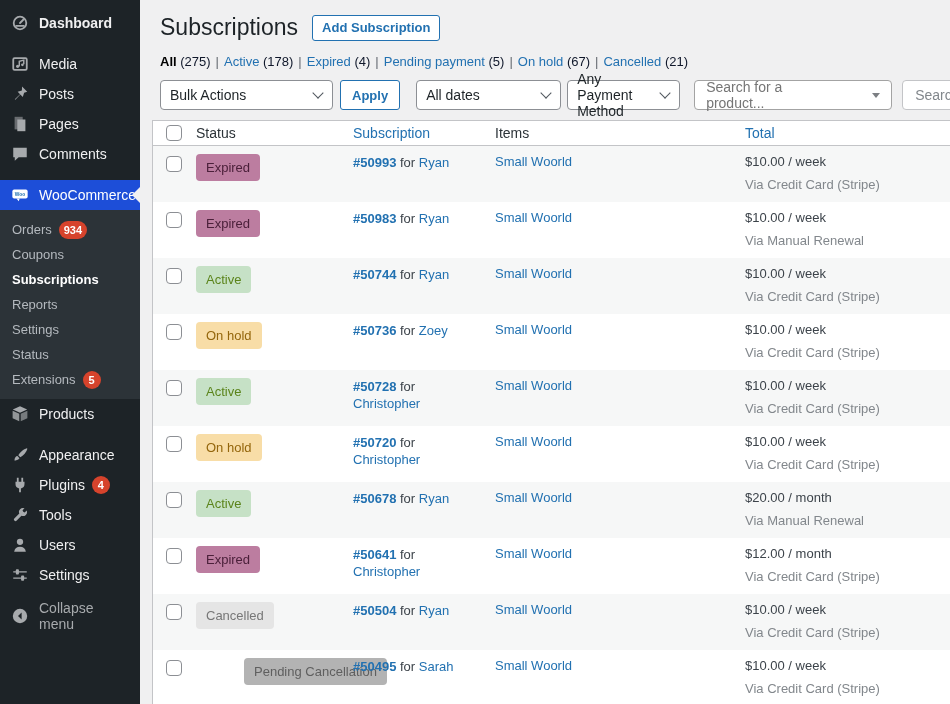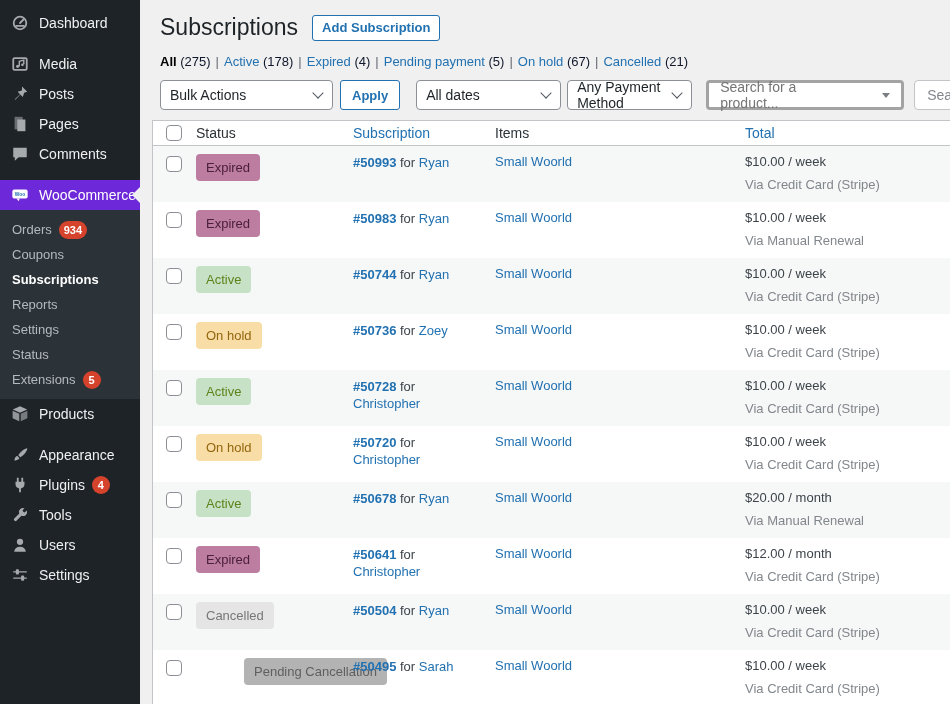--- a/index.html
+++ b/index.html
@@ -2,24 +2,24 @@
 <html><head>
 <meta charset="utf-8">
 <style>
   * { margin:0; padding:0; box-sizing:border-box; }
   html,body { width:950px; height:704px; overflow:hidden; }
   body { font-family:"Liberation Sans", sans-serif; background:#f0f0f1; position:relative; }
 
   
   .sidebar { position:absolute; left:0; top:0; width:140px; height:704px; background:#1d2327; color:#f0f0f1; z-index:2; }
   .menu-item { display:flex; align-items:center; height:30px; padding:0 8px 0 10px; font-size:14px; color:#f0f0f1; cursor:pointer; position:relative; }
-  .menu-item:first-child { margin-top:8px; }
+  .menu-item:first-child { margin-top:8px;font-weight:bold; }
   .menu-icon { width:20px; height:20px; margin-right:9px; color:#a7aaad; flex:0 0 20px; display:flex; align-items:center; justify-content:center; }
   .menu-icon svg { width:18px; height:18px; display:block; }
-  .menu-item.active { background:#6d28d9; color:#fff; }
+  .menu-item.active { background:#1d4ed8; color:#fff; }
   .menu-item.active .menu-icon { color:#fff; }
   .menu-item.active::after { content:""; position:absolute; right:0; top:50%; margin-top:-8px; border-top:8px solid transparent; border-bottom:8px solid transparent; border-right:8px solid #f0f0f1; }
   .menu-item.muted { color:#a7aaad; }
   .menu-gap { height:11px; }
   .submenu { background:#2c3338; padding:7px 0 7px 0; }
   .submenu-item { height:25px; line-height:25px; padding-left:12px; font-size:13px; color:#b4b9be; cursor:pointer; display:flex; align-items:center; }
   .submenu-item.current { color:#fff; font-weight:bold; }
   .count-badge { display:inline-block; margin-left:7px; background:#d6432c; color:#fff; font-size:11px; font-weight:bold; line-height:18px; min-width:18px; text-align:center; padding:0 5px; border-radius:10px; }
 
   
@@ -34,22 +34,22 @@
   .view.current .view-label { color:#000; font-weight:bold; }
   .view .view-count { color:#0f172a; }
   .view-sep { color:#646970; margin:0 5px; }
 
   .controls { display:flex; align-items:center; margin-top:11px; padding-left:20px; }
   .wp-select { height:30px; background:#fff; border:1px solid #8c8f94; border-radius:4px; display:flex; align-items:center; justify-content:space-between; padding:0 10px 0 9px; font-size:14px; color:#1d2327; cursor:pointer; flex:0 0 auto; }
   .chev { width:8px; height:8px; border-right:1.7px solid #50575e; border-bottom:1.7px solid #50575e; transform:rotate(45deg); margin:-4px 0 0 10px; flex:0 0 auto; }
   .bulk { width:173px; margin-right:7px; }
   .apply-btn { height:30px; padding:0 11px; margin-right:16px; flex:0 0 auto; }
   .dates { width:145px; margin-right:6px; }
-  .payment { width:125px; margin-right:14px; }
-  .s2 { height:30px; width:198px; background:#fff; border:3px solid #a3a3a3; border-radius:4px; display:flex; align-items:center; justify-content:space-between; padding:0 11px; font-size:14px; color:#757575; cursor:pointer; margin-right:10px; flex:0 0 auto;gap:25px; }
+  .payment { width:113px; margin-right:14px; }
+  .s2 { height:30px; width:198px; background:#fff; border:1px solid #a3a3a3; border-radius:4px; display:flex; align-items:center; justify-content:space-between; padding:0 11px; font-size:14px; color:#757575; cursor:pointer; margin-right:10px; flex:0 0 auto;gap:25px; }
   .tri { width:0; height:0; border-left:4px solid transparent; border-right:4px solid transparent; border-top:5px solid #7c7f83; flex:0 0 auto; margin-left:8px; }
   .search-btn { height:30px; background:#fff; border:1px solid #c3c4c7; border-radius:4px; color:#82878c; font-size:14px; font-family:inherit; padding:0 12px; white-space:nowrap; cursor:pointer; flex:0 0 auto; }
 
   
   .table { margin:10px 0 0 12px; width:810px; background:#fff; border:1px solid #c3c4c7; }
   .thead, .trow { display:grid; grid-template-columns:33px 157px 142px 250px 1fr; }
   .thead { height:25px; border-bottom:1px solid #c3c4c7; background:#fff; }
   .hcell { font-size:14px; color:#2c3338; line-height:24px; padding:0 10px; overflow:hidden; white-space:nowrap; }
   .hcell.sortable { color:#2271b1; cursor:pointer; }
   .cb { display:inline-block; width:16px; height:16px; background:#fff; border:1px solid #8c8f94; border-radius:4px; cursor:pointer; }
@@ -210,20 +210,29 @@
         <span class="menu-icon">
           <svg viewBox="0 0 20 20" fill="currentColor">
             <path d="M2.5 5.7h15v1.6h-15zM2.5 12.7h15v1.6h-15z"></path>
             <rect x="5.4" y="3.6" width="3.4" height="5.8" rx="1"></rect>
             <rect x="11.2" y="10.6" width="3.4" height="5.8" rx="1"></rect>
           </svg>
         </span>
         <span class="menu-label">Settings</span>
       </div>
       <div class="menu-gap"></div>
+      <div class="menu-item muted">
+        <span class="menu-icon">
+          <svg viewBox="0 0 20 20">
+            <circle cx="10" cy="10" r="8" fill="currentColor"></circle>
+            <path d="M11.8 6.2L7.8 10l4 3.8z" fill="#1d2327"></path>
+          </svg>
+        </span>
+        <span class="menu-label">Collapse menu</span>
+      </div>
     </nav>
 </div>
 
 <div class="content">
   <div class="title-row">
     <h1 class="page-title">Subscriptions</h1>
     <button class="btn-outline add-btn">Add Subscription</button>
   </div>
 
   <div class="subsubsub"><span class="view current"><span class="view-label">All</span><span class="view-count"> (275)</span></span><span class="view-sep">|</span><span class="view"><span class="view-label">Active</span><span class="view-count"> (178)</span></span><span class="view-sep">|</span><span class="view"><span class="view-label">Expired</span><span class="view-count"> (4)</span></span><span class="view-sep">|</span><span class="view"><span class="view-label">Pending payment</span><span class="view-count"> (5)</span></span><span class="view-sep">|</span><span class="view"><span class="view-label">On hold</span><span class="view-count"> (67)</span></span><span class="view-sep">|</span><span class="view"><span class="view-label">Cancelled</span><span class="view-count"> (21)</span></span></div>

